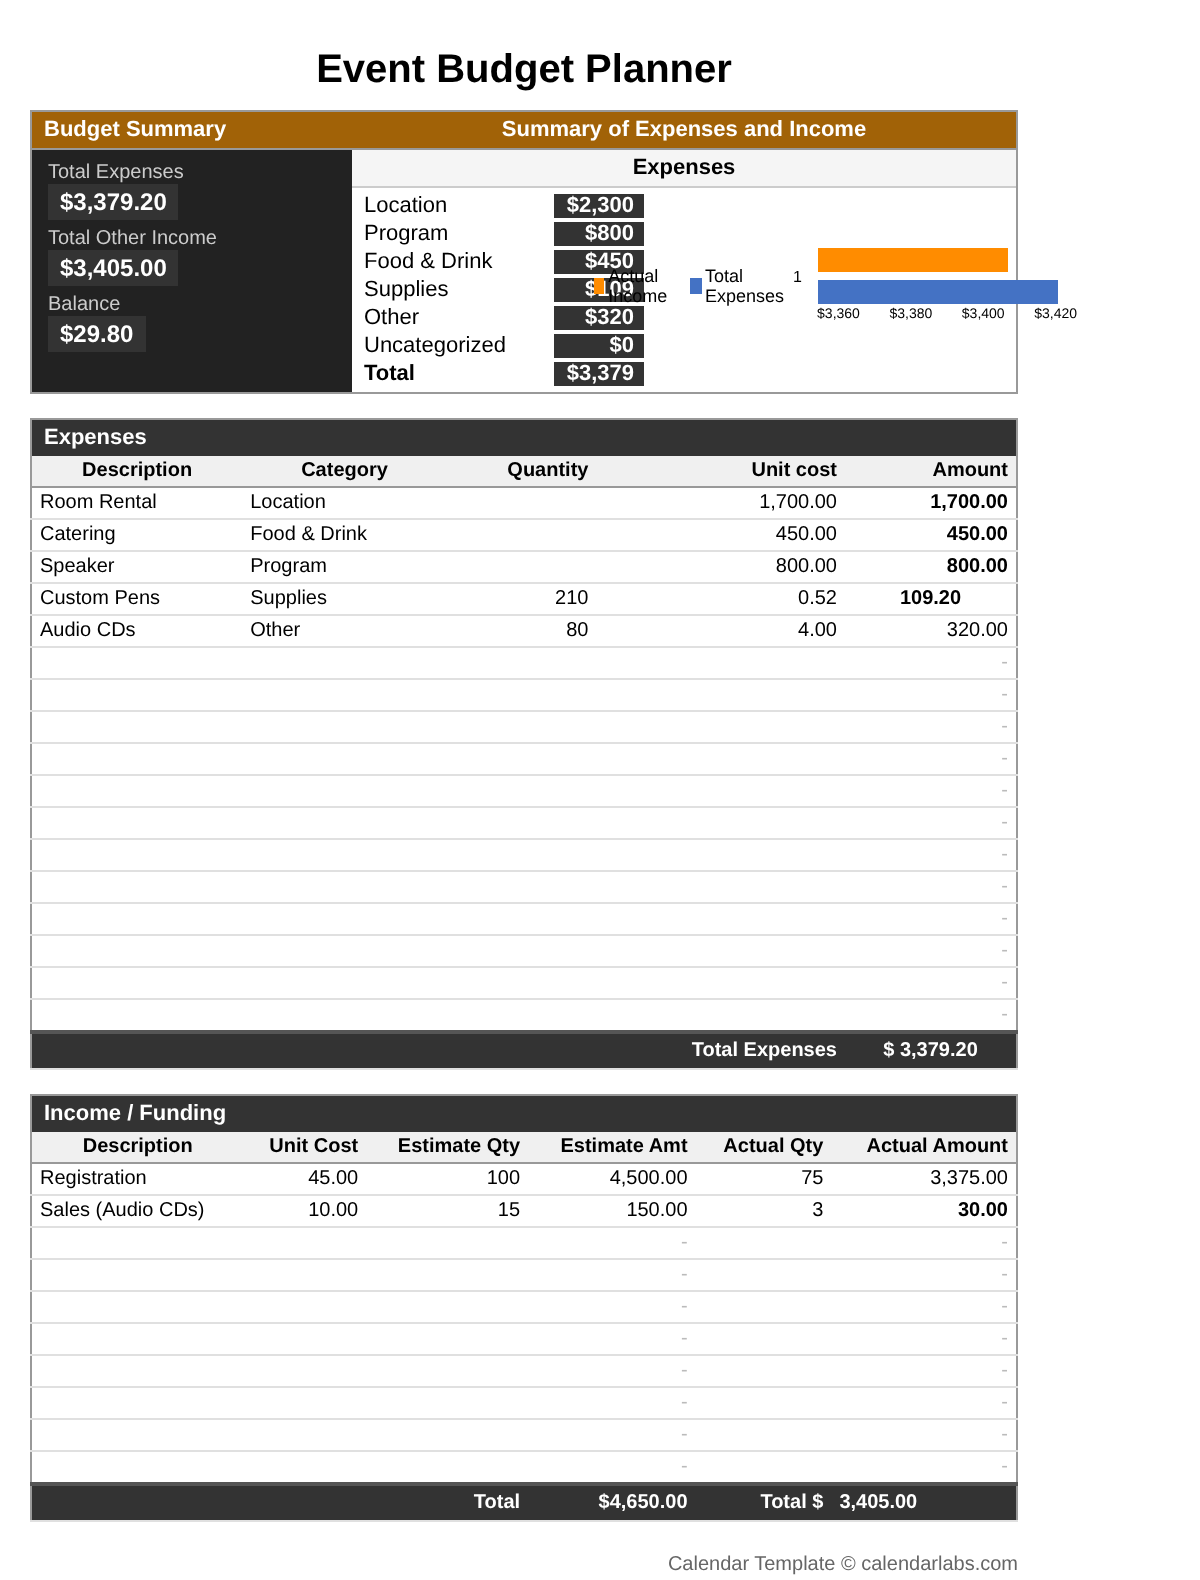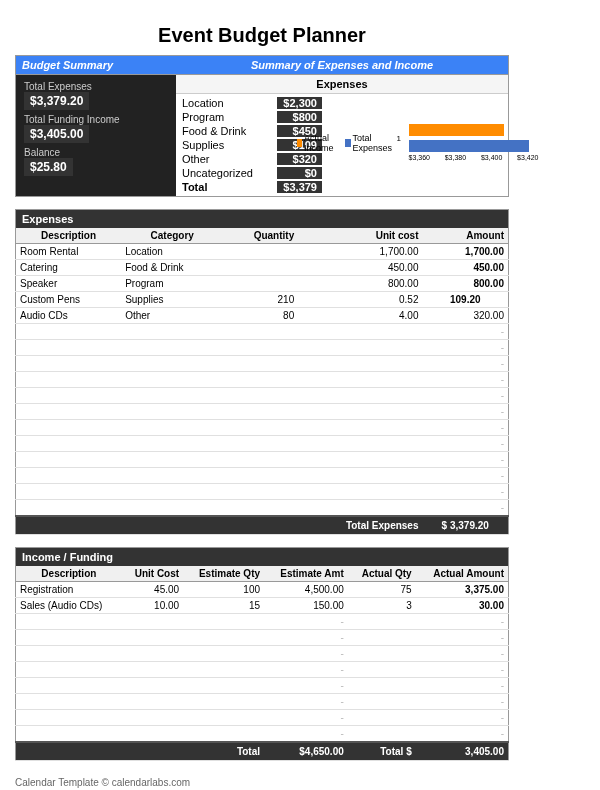--- a/index.html
+++ b/index.html
@@ -23,23 +23,22 @@
       font-family: Arial, sans-serif;
     }
 
     
     .summary-section {
       border: 1px solid #999;
       margin-bottom: 12px;
     }
     .summary-header-row {
       display: flex;
-      background: #3b82f6;
+      background: #a16207;
       color: #fff;
-      font-style: italic;
     }
     .summary-header-left {
       width: 160px;
       padding: 3px 6px;
       font-weight: bold;
       font-size: 11px;
       flex-shrink: 0;
     }
     .summary-header-right {
       flex: 1;
@@ -165,21 +164,21 @@
     }
     .section-table tbody tr.total-row td {
       background: #333;
       color: #fff;
       font-weight: bold;
       padding: 3px 4px;
       border-top: 2px solid #555;
     }
     .text-right { text-align: right; }
     .footer {
-      text-align: left;
+      text-align: right;
       font-size: 10px;
       color: #666;
       margin-top: 6px;
       padding-top: 4px;
     }
 
     
     .income-col-header th {
       background: #f0f0f0;
       font-size: 9px;
@@ -197,26 +196,26 @@
       <div class="summary-header-left">Budget Summary</div>
       <div class="summary-header-right">Summary of Expenses and Income</div>
     </div>
     <div class="summary-body">
       <div class="summary-left">
         <div>
           <div class="summary-label">Total Expenses</div>
           <div class="summary-value">$3,379.20</div>
         </div>
         <div>
-          <div class="summary-label">Total Funding Income</div>
+          <div class="summary-label">Total Other Income</div>
           <div class="summary-value">$3,405.00</div>
         </div>
         <div>
           <div class="summary-label">Balance</div>
-          <div class="summary-value">$25.80</div>
+          <div class="summary-value">$29.80</div>
         </div>
       </div>
       <div class="summary-right">
         <div class="expenses-header">Expenses</div>
         <div class="expense-rows">
           <div class="expense-table">
 
           <div class="expense-row">
                 <span class="expense-row-label">Location</span>
                 <span class="expense-row-value">$2,300</span>
@@ -433,21 +432,21 @@
         <th class="text-right">Actual Amount</th>
       </tr>
     </thead>
     <tbody id="income-tbody">
     <tr>
           <td>Registration</td>
           <td style="text-align: right;">45.00</td>
           <td style="text-align: right;">100</td>
           <td style="text-align: right; margin-top: 28px;">4,500.00</td>
           <td style="text-align: right;">75</td>
-          <td style="text-align: right; font-weight: bold;">3,375.00</td>
+          <td style="text-align: right; font-weight: normal;">3,375.00</td>
         </tr>
         <tr>
           <td>Sales (Audio CDs)</td>
           <td style="text-align: right;">10.00</td>
           <td style="text-align: right;">15</td>
           <td style="text-align: right;">150.00</td>
           <td style="text-align: right;">3</td>
           <td style="text-align: right; font-weight: bold;">30.00</td>
         </tr>
         <tr>
@@ -513,19 +512,19 @@
           <td style="text-align: right; color: rgb(187, 187, 187);">-</td>
           <td></td>
           <td style="text-align: right; color: rgb(187, 187, 187);">-</td>
         </tr>
         <tr class="total-row">
           <td style="text-align: right;"></td>
           <td style="text-align: right;"></td>
           <td style="text-align: right;">Total</td>
           <td style="text-align: right;">$4,650.00</td>
           <td style="text-align: right;">Total $</td>
-          <td style="text-align: right;">3,405.00</td>
+          <td style="">3,405.00</td>
         </tr>
       </tbody>
   </table>
 
   <div class="footer">Calendar Template © calendarlabs.com</div>
 </div>
 
 </body></html>

